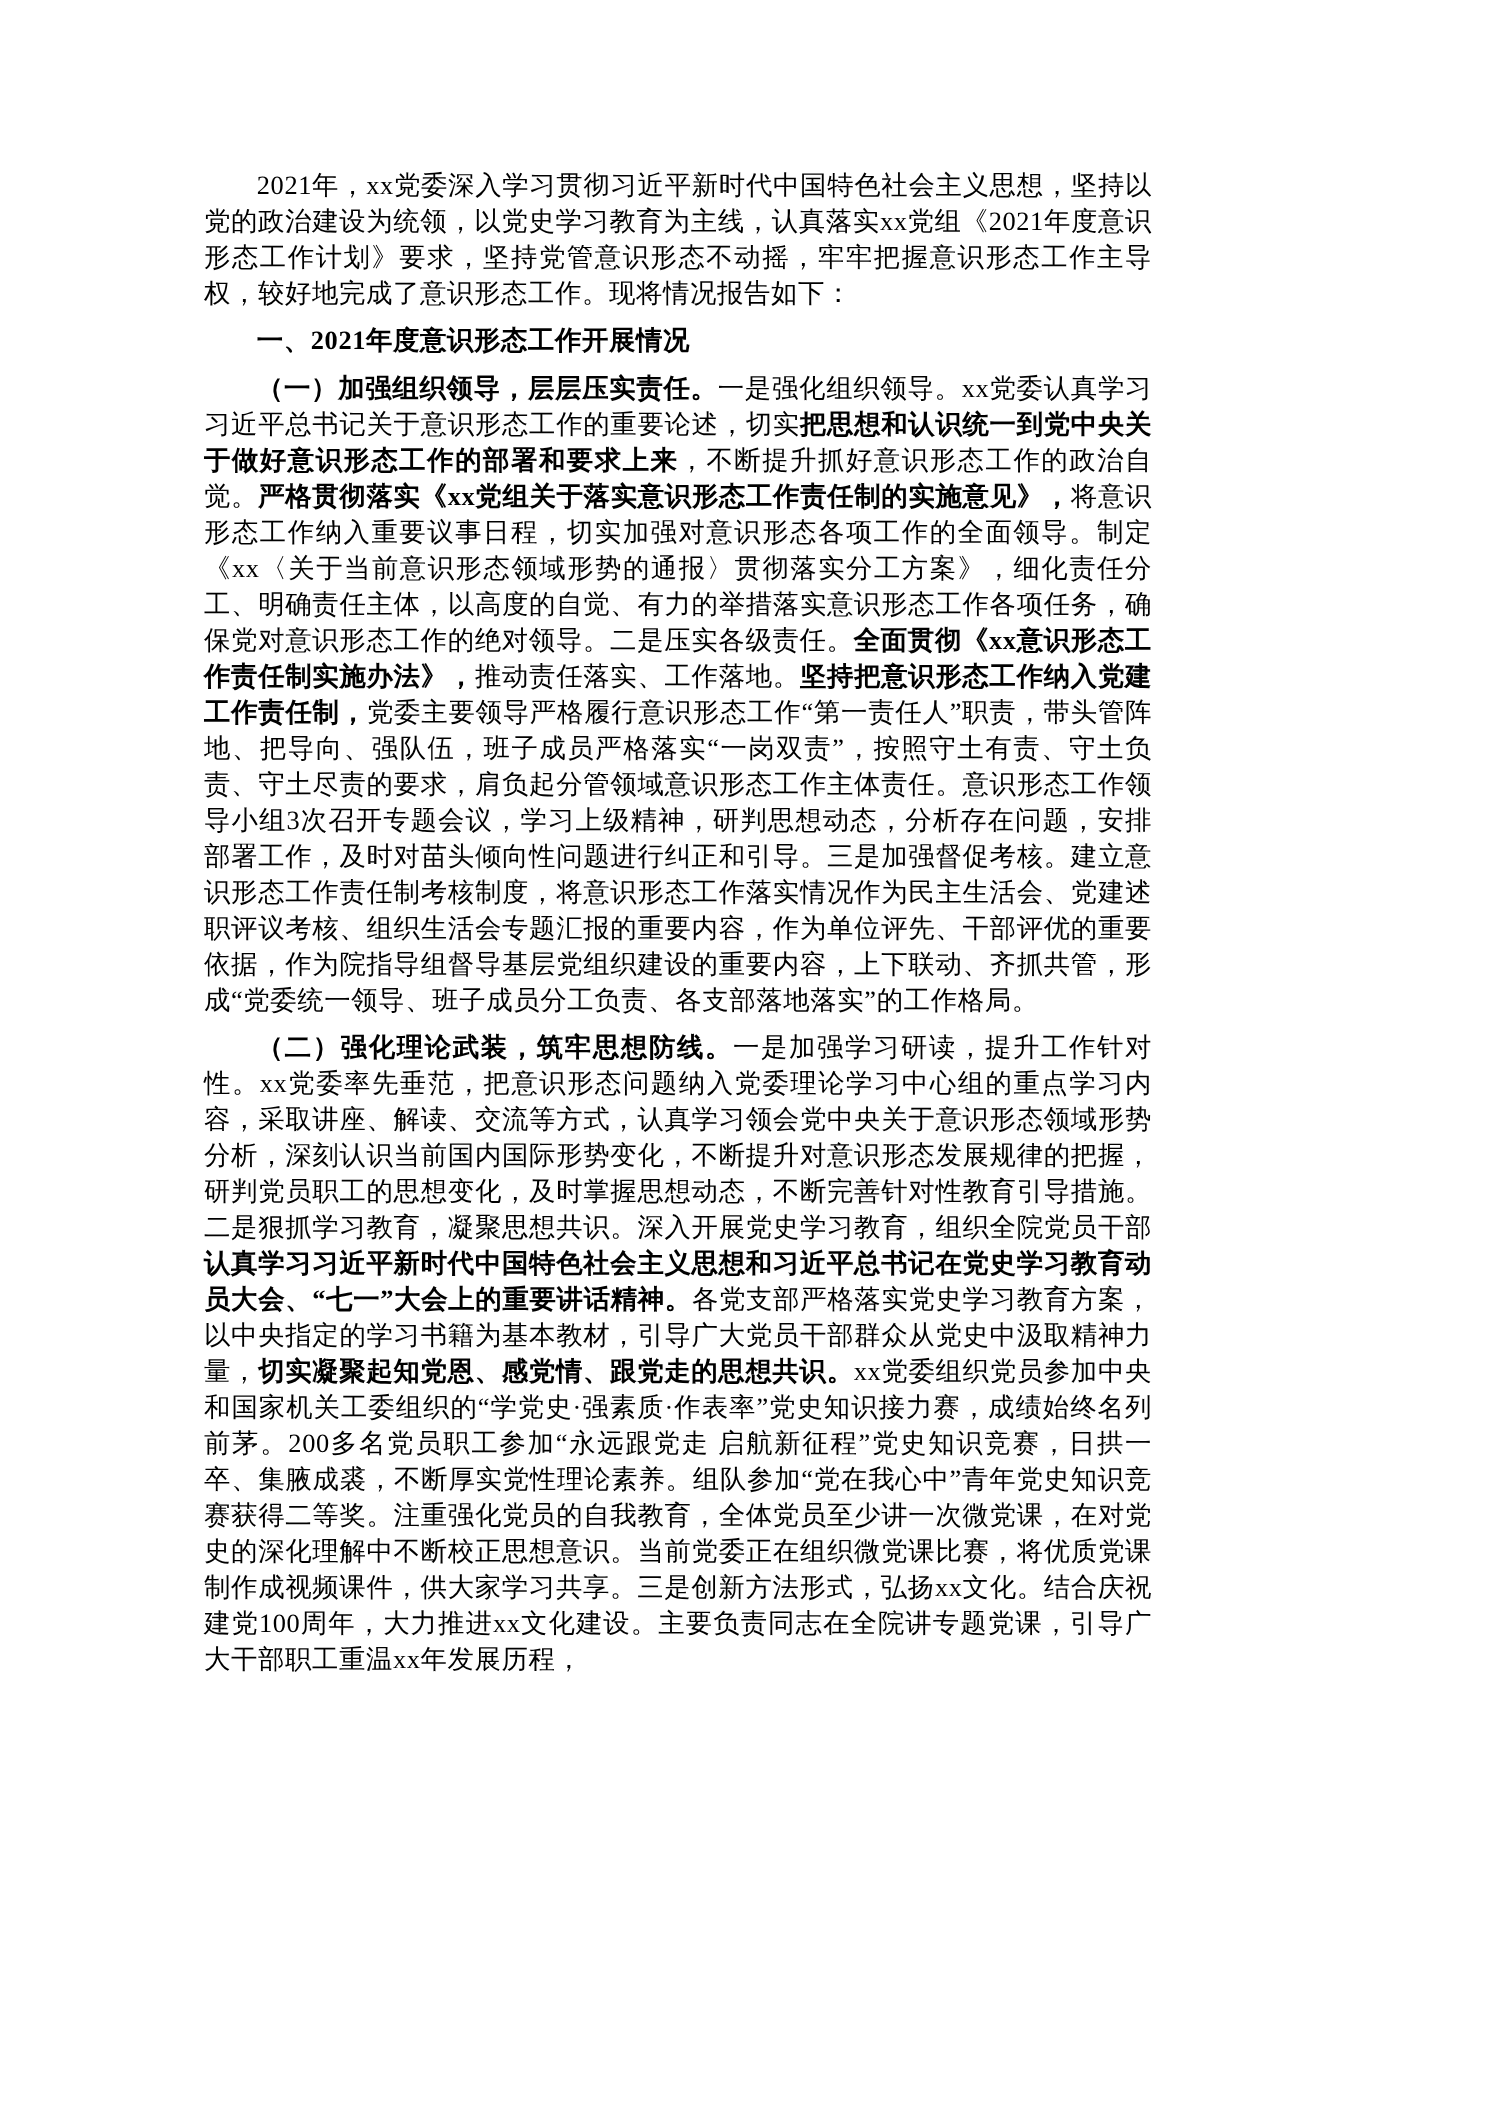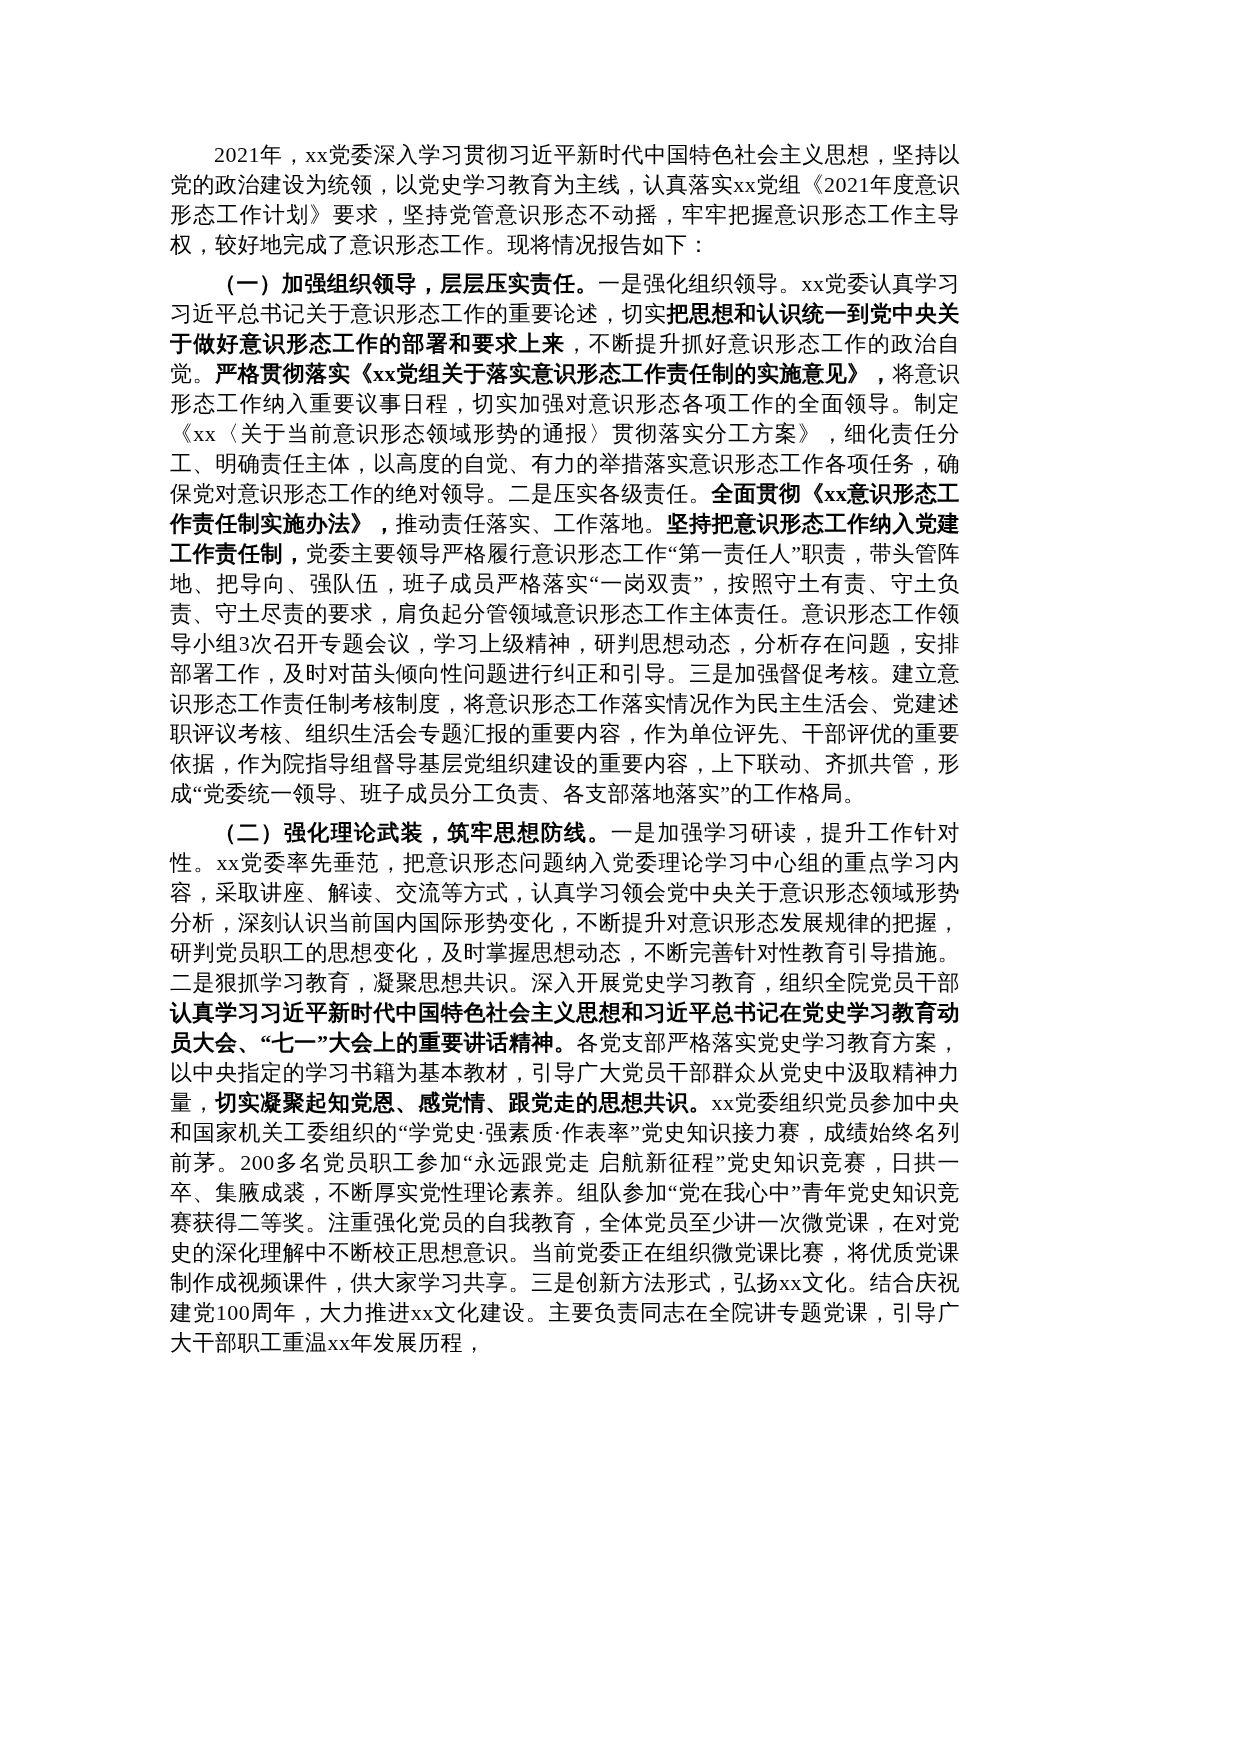--- a/index.html
+++ b/index.html
@@ -40,16 +40,17 @@
   }
   .run { font-weight: normal; }
   .run.bold { font-weight: bold; }
 </style>
 </head>
 <body>
 
 <div class="page">
   <div class="doc-body">
       <p class="para"><span class="run">2021年，xx党委深入学习贯彻习近平新时代中国特色社会主义思想，坚持以党的政治建设为统领，以党史学习教育为主线，认真落实xx党组《2021年度意识形态工作计划》要求，坚持党管意识形态不动摇，牢牢把握意识形态工作主导权，较好地完成了意识形态工作。现将情况报告如下：</span></p>
+      <p class="para heading"><span class="run bold">一、2021年度意识形态工作开展情况</span></p>
       <p class="para"><span class="run bold">（一）加强组织领导，层层压实责任。</span><span class="run">一是强化组织领导。xx党委认真学习习近平总书记关于意识形态工作的重要论述，切实</span><span class="run bold">把思想和认识统一到党中央关于做好意识形态工作的部署和要求上来</span><span class="run">，不断提升抓好意识形态工作的政治自觉。</span><span class="run bold">严格贯彻落实《xx党组关于落实意识形态工作责任制的实施意见》，</span><span class="run">将意识形态工作纳入重要议事日程，切实加强对意识形态各项工作的全面领导。制定《xx〈关于当前意识形态领域形势的通报〉贯彻落实分工方案》，细化责任分工、明确责任主体，以高度的自觉、有力的举措落实意识形态工作各项任务，确保党对意识形态工作的绝对领导。二是压实各级责任。</span><span class="run bold">全面贯彻《xx意识形态工作责任制实施办法》，</span><span class="run">推动责任落实、工作落地。</span><span class="run bold">坚持把意识形态工作纳入党建工作责任制，</span><span class="run">党委主要领导严格履行意识形态工作“第一责任人”职责，带头管阵地、把导向、强队伍，班子成员严格落实“一岗双责”，按照守土有责、守土负责、守土尽责的要求，肩负起分管领域意识形态工作主体责任。意识形态工作领导小组3次召开专题会议，学习上级精神，研判思想动态，分析存在问题，安排部署工作，及时对苗头倾向性问题进行纠正和引导。三是加强督促考核。建立意识形态工作责任制考核制度，将意识形态工作落实情况作为民主生活会、党建述职评议考核、组织生活会专题汇报的重要内容，作为单位评先、干部评优的重要依据，作为院指导组督导基层党组织建设的重要内容，上下联动、齐抓共管，形成“党委统一领导、班子成员分工负责、各支部落地落实”的工作格局。</span></p>
       <p class="para"><span class="run bold">（二）强化理论武装，筑牢思想防线。</span><span class="run">一是加强学习研读，提升工作针对性。xx党委率先垂范，把意识形态问题纳入党委理论学习中心组的重点学习内容，采取讲座、解读、交流等方式，认真学习领会党中央关于意识形态领域形势分析，深刻认识当前国内国际形势变化，不断提升对意识形态发展规律的把握，研判党员职工的思想变化，及时掌握思想动态，不断完善针对性教育引导措施。二是狠抓学习教育，凝聚思想共识。深入开展党史学习教育，组织全院党员干部</span><span class="run bold">认真学习习近平新时代中国特色社会主义思想和习近平总书记在党史学习教育动员大会、“七一”大会上的重要讲话精神。</span><span class="run">各党支部严格落实党史学习教育方案，以中央指定的学习书籍为基本教材，引导广大党员干部群众从党史中汲取精神力量，</span><span class="run bold">切实凝聚起知党恩、感党情、跟党走的思想共识。</span><span class="run">xx党委组织党员参加中央和国家机关工委组织的“学党史·强素质·作表率”党史知识接力赛，成绩始终名列前茅。200多名党员职工参加“永远跟党走 启航新征程”党史知识竞赛，日拱一卒、集腋成裘，不断厚实党性理论素养。组队参加“党在我心中”青年党史知识竞赛获得二等奖。注重强化党员的自我教育，全体党员至少讲一次微党课，在对党史的深化理解中不断校正思想意识。当前党委正在组织微党课比赛，将优质党课制作成视频课件，供大家学习共享。三是创新方法形式，弘扬xx文化。结合庆祝建党100周年，大力推进xx文化建设。主要负责同志在全院讲专题党课，引导广大干部职工重温xx年发展历程，</span></p>
     </div>
 </div>
 
 </body></html>

